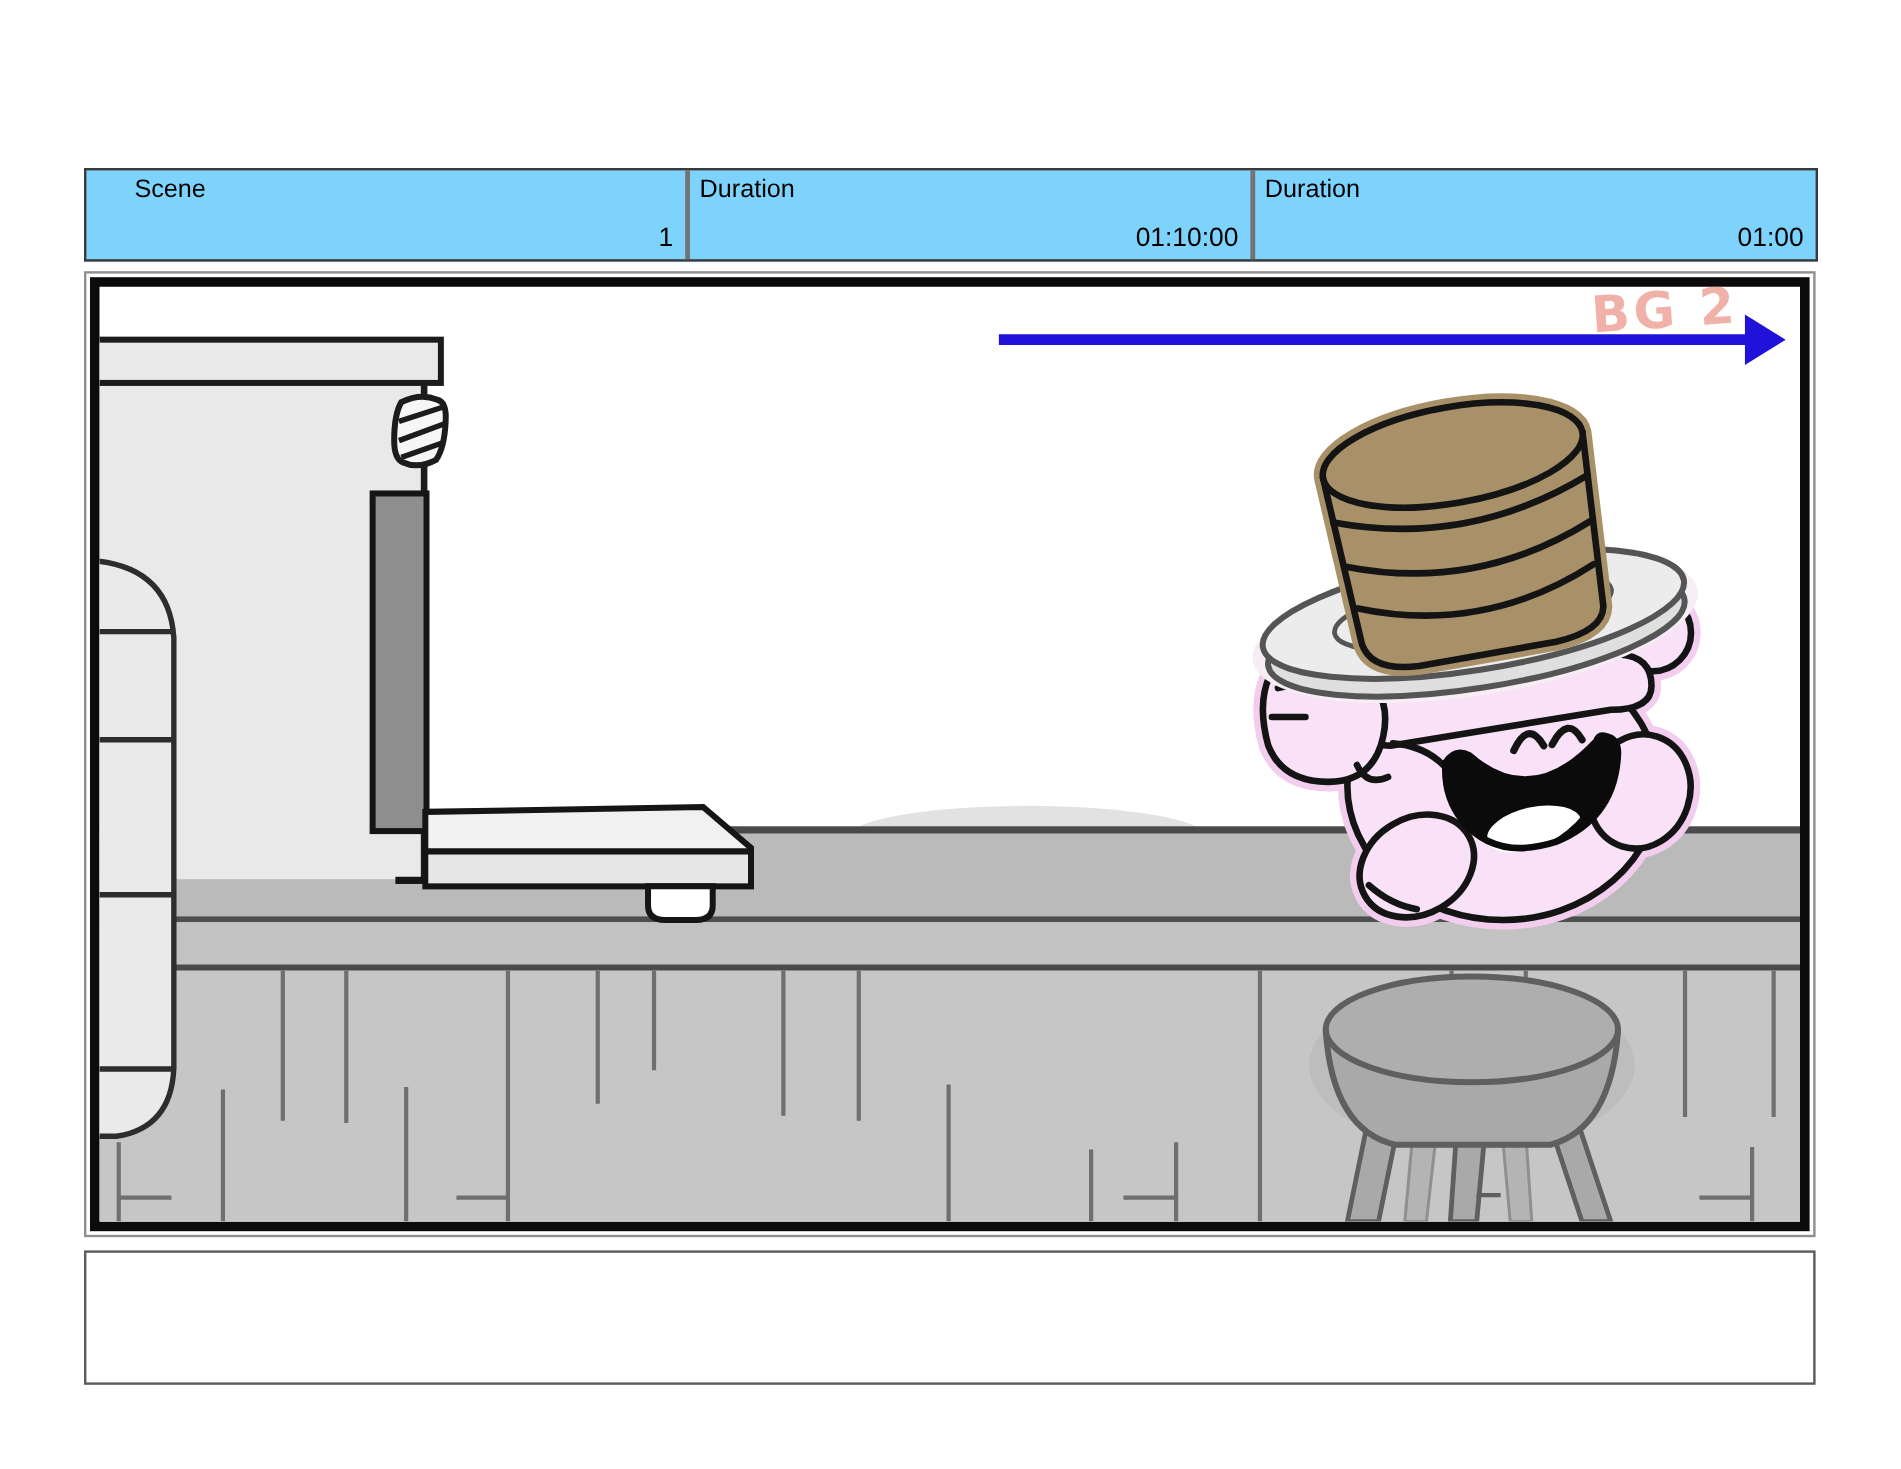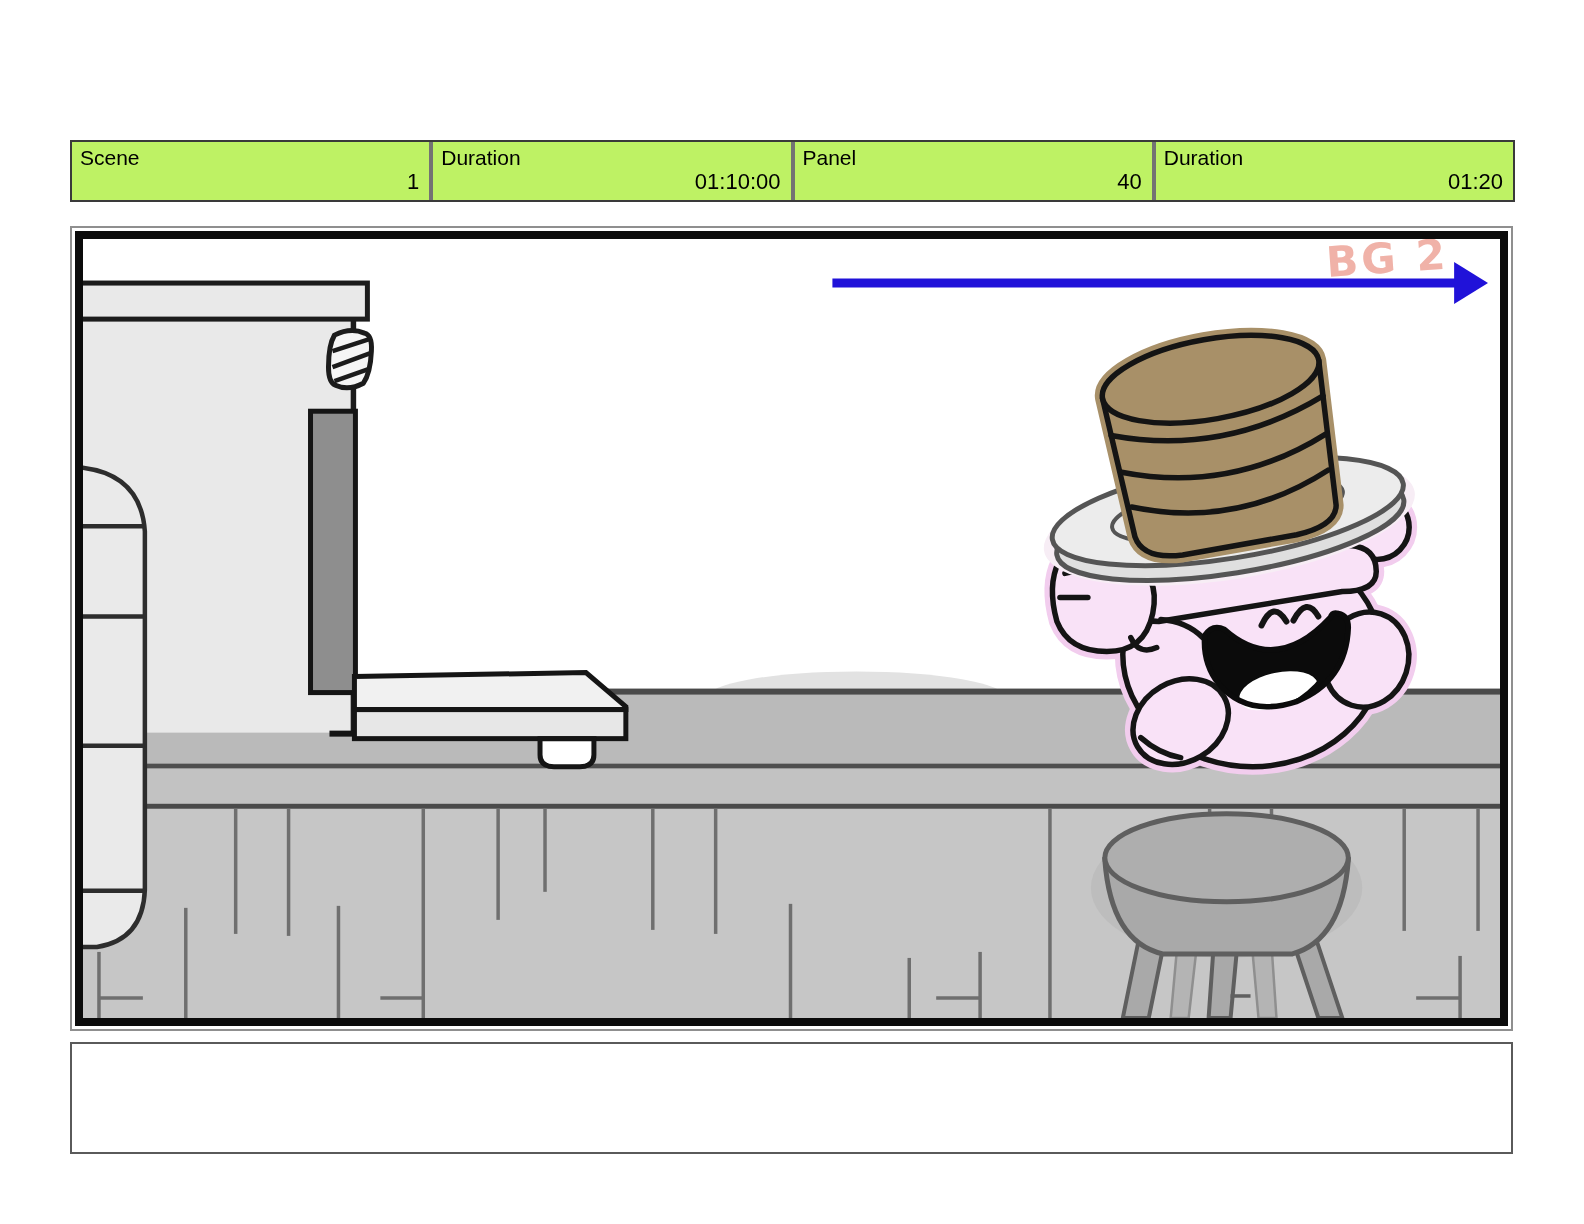--- a/index.html
+++ b/index.html
@@ -1,21 +1,21 @@
 <!DOCTYPE html>
 <html><head>
 <meta charset="utf-8">
 <style>
   html,body{margin:0;padding:0;background:#ffffff;}
   .page{position:relative;width:1584px;height:1224px;background:#ffffff;
         font-family:"Liberation Sans",sans-serif;overflow:hidden;}
 
   
-  .hdr-table{position:absolute;left:70px;top:140px;width:1445px;height:62px;
-             border:2px solid #3a3a3a;box-sizing:border-box;display:flex;background:#bef264;}
+  .hdr-table{position:absolute;left:70px;top:140px;width:1445px;height:78px;
+             border:2px solid #3a3a3a;box-sizing:border-box;display:flex;background:#7dd3fc;padding-left:32px;}
   .hdr-cell{flex:1 1 0;position:relative;}
   .hdr-cell + .hdr-cell{border-left:4px solid #737373;}
   .hdr-label{position:absolute;top:4px;left:8px;font-size:21px;color:#000;}
   .hdr-value{position:absolute;bottom:5px;right:10px;font-size:22px;color:#000;}
 
   
   .panel-outer{position:absolute;left:70px;top:226px;width:1443px;height:805px;
                border:2px solid #8f8f8f;box-sizing:border-box;background:#fff;}
   .panel-frame{position:absolute;inset:3px;border:8px solid #0b0b0b;box-sizing:border-box;background:#fff;}
   .panel-frame svg{display:block;width:100%;height:100%;}
@@ -33,26 +33,22 @@
   <div class="hdr-table">
     <div class="hdr-cell">
       <div class="hdr-label">Scene</div>
       <div class="hdr-value">1</div>
     </div>
     <div class="hdr-cell">
       <div class="hdr-label">Duration</div>
       <div class="hdr-value">01:10:00</div>
     </div>
     <div class="hdr-cell">
-      <div class="hdr-label">Panel</div>
-      <div class="hdr-value">40</div>
-    </div>
-    <div class="hdr-cell">
       <div class="hdr-label">Duration</div>
-      <div class="hdr-value">01:20</div>
+      <div class="hdr-value">01:00</div>
     </div>
   </div>
 
   <div class="panel-outer">
     <div class="panel-frame">
       <svg viewBox="0 0 1420 778" preserveAspectRatio="none">
 
         <rect x="0" y="0" width="1420" height="778" fill="#ffffff"></rect>
 
         <ellipse cx="775" cy="458" rx="150" ry="26" fill="#e2e2e2"></ellipse>

